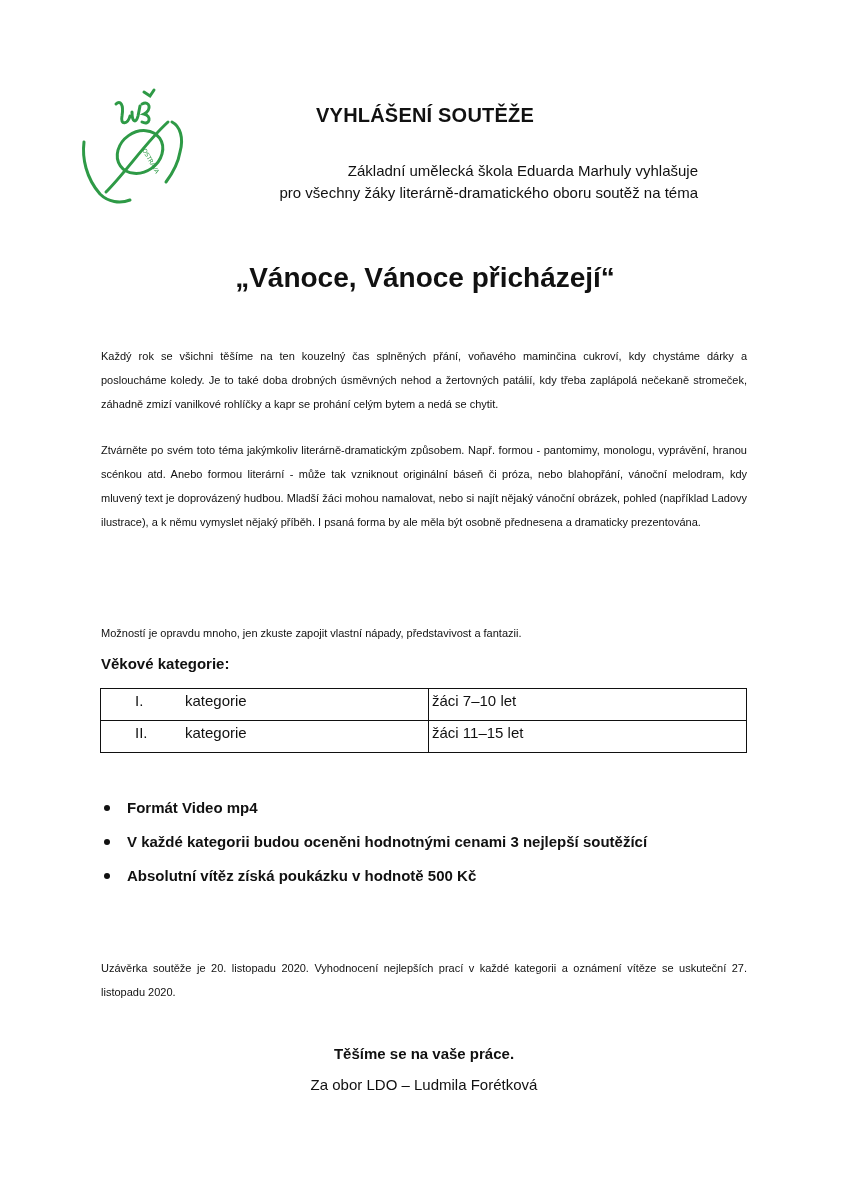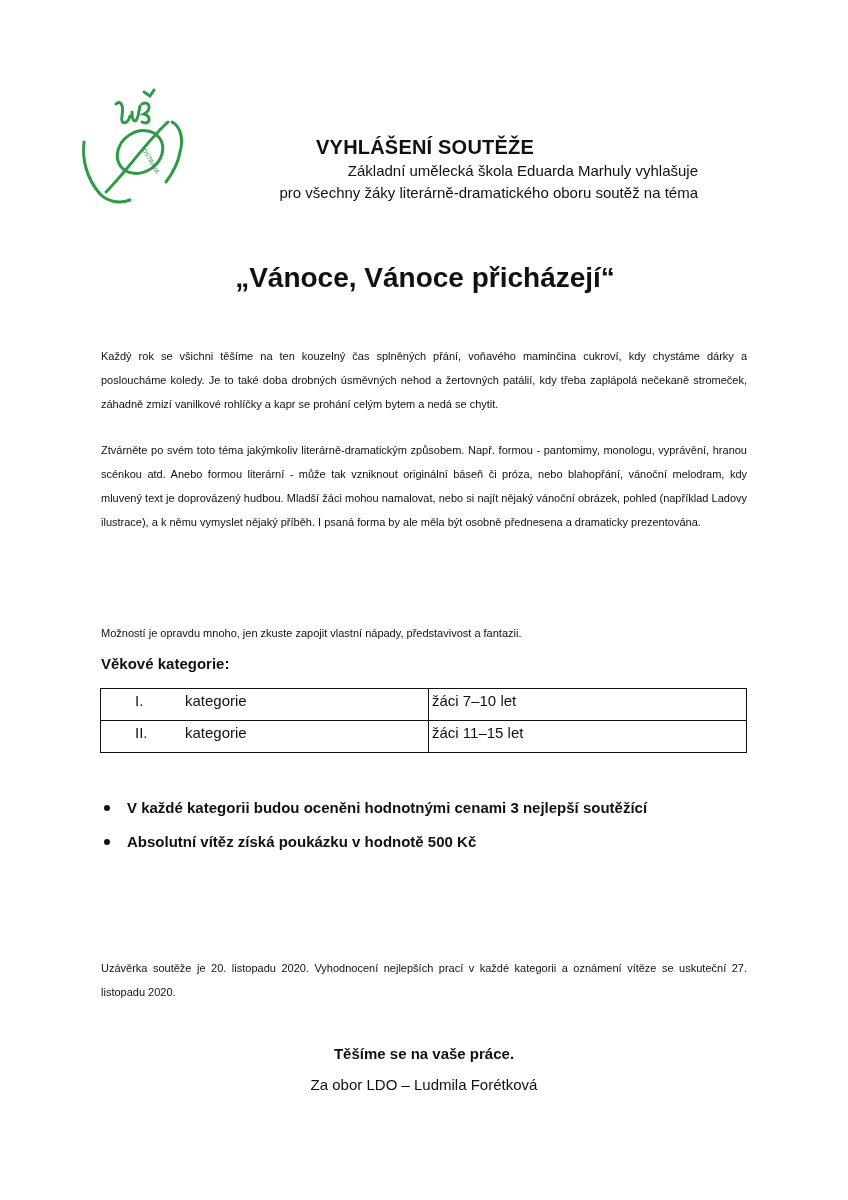--- a/index.html
+++ b/index.html
@@ -1,20 +1,20 @@
 <!DOCTYPE html>
 <html><head>
 <meta charset="utf-8">
 <style>
   html, body { margin: 0; padding: 0; background: #ffffff; }
   body { width: 848px; height: 1200px; position: relative; overflow: hidden;
          font-family: "Liberation Sans", "DejaVu Sans", sans-serif; color: #111; }
   .logo { position: absolute; left: 76px; top: 82px; width: 126px; height: 130px; }
   .head-title { position: absolute; left: 250px; width: 350px; top: 104px; text-align: center;
-                font-weight: bold; font-size: 20px; letter-spacing: 0.2px; margin-top: 32px; }
+                font-weight: bold; font-size: 20px; letter-spacing: 0.2px; }
   .subline { position: absolute; left: 148px; width: 550px; text-align: right; font-size: 15px; }
   .sub1 { top: 162px; }
   .sub2 { top: 184px; }
   .theme { position: absolute; left: 150px; width: 550px; top: 262px; text-align: center;
            font-weight: bold; font-size: 28px; }
   .para { position: absolute; left: 101px; width: 646px; font-size: 11px; line-height: 24px;
           text-align: justify; }
   .p1 { top: 344px; }
   .p2 { top: 438px; }
   .p3 { top: 581px; margin-top: 40px; }
@@ -88,20 +88,21 @@
     <td class="right">
       <div class="cell-inner">
             <span>žáci 11–15 let</span>
           </div>
     </td>
   </tr>
 </tbody>
   </table>
 
 <ul class="bullets">
+  <li><span class="dot"></span><span>Formát Video mp4</span></li>
   <li><span class="dot"></span><span>V každé kategorii budou oceněni hodnotnými cenami 3 nejlepší soutěžící</span></li>
   <li><span class="dot"></span><span>Absolutní vítěz získá poukázku v hodnotě 500 Kč</span></li>
 </ul>
 
 <div class="para p4">Uzávěrka soutěže je 20. listopadu 2020. Vyhodnocení nejlepších prací v každé kategorii a oznámení vítěze se uskuteční 27. listopadu 2020.</div>
 
 <div class="closing">Těšíme se na vaše práce.</div>
 <div class="sign">Za obor LDO – Ludmila Forétková</div>
 
 </body></html>

